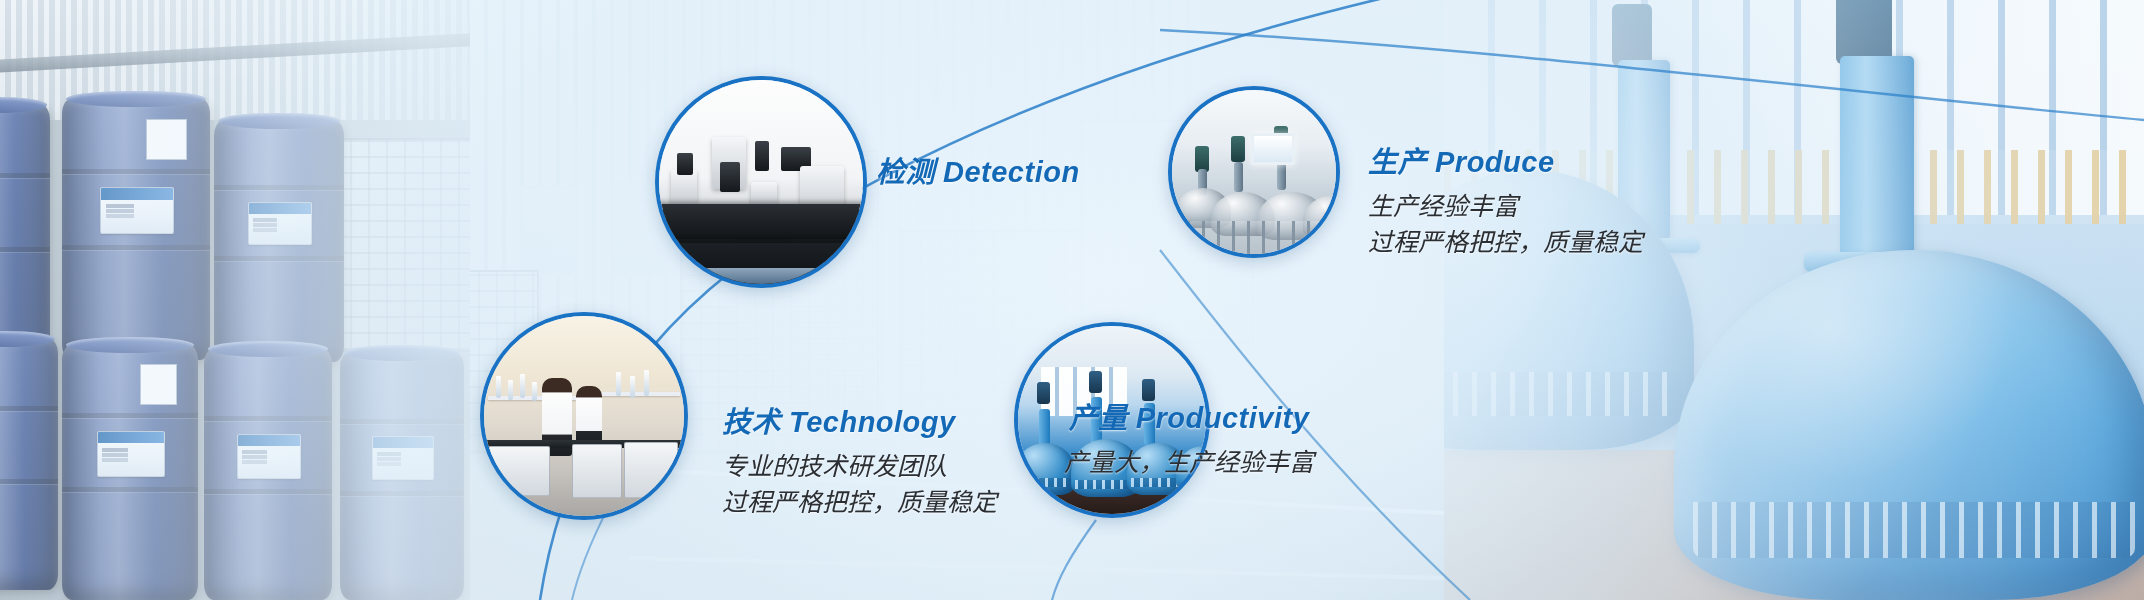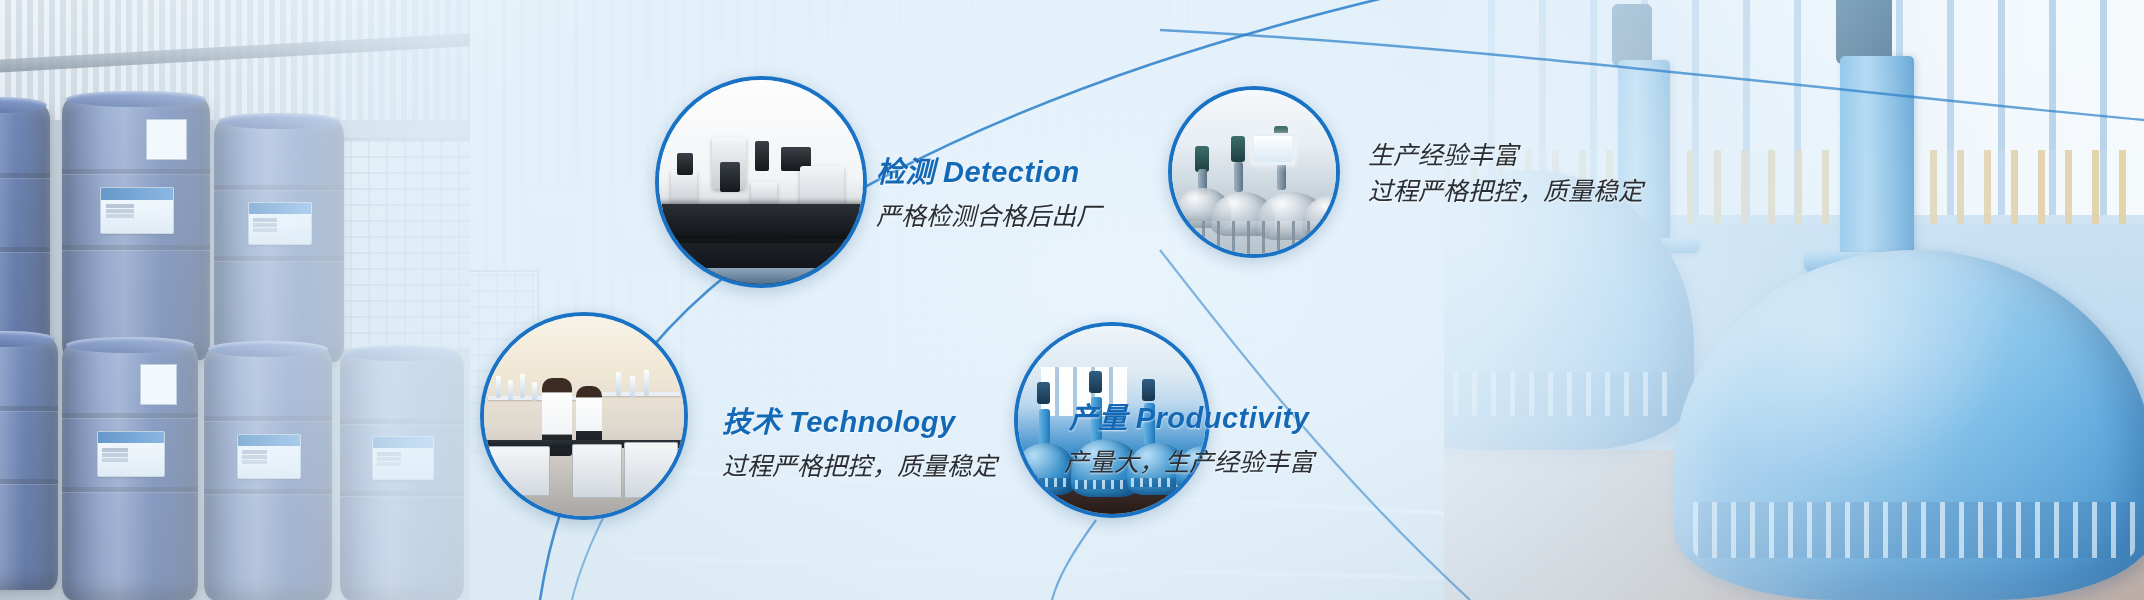--- a/index.html
+++ b/index.html
@@ -583,36 +583,39 @@
       </div>
       <div class="bl-motor" style="left:66%;top:28%;"></div>
       <div class="bl-shaft" style="left:67%;top:41%;height:42px;"></div>
       <div class="bl-vessel" style="left:58%;top:62%;width:62px;height:52px;">
         <div class="bl-bolts" style="left:6%;right:6%;bottom:14%;"></div>
       </div>
       <div class="bl-vessel" style="left:84%;top:64%;width:54px;height:46px;"></div>
     </div>
   </div>
 
-  <div class="text-block" style="left:876px;top:148px;">
+  <div class="text-block" style="left:876px;top:148px;text-align:center;">
     <div class="tb-heading">
       <span>检测</span><span class="en">Detection</span>
     </div>
-    <div class="tb-line">严格检测合格后出厂</div>
   </div>
 
   <div class="text-block" style="left:1368px;top:138px;">
+    <div class="tb-heading">
+      <span>生产</span><span class="en">Produce</span>
+    </div>
     <div class="tb-line">生产经验丰富</div>
     <div class="tb-line">过程严格把控，质量稳定</div>
   </div>
 
   <div class="text-block" style="left:722px;top:398px;">
     <div class="tb-heading">
       <span>技术</span><span class="en">Technology</span>
     </div>
+    <div class="tb-line">专业的技术研发团队</div>
     <div class="tb-line">过程严格把控，质量稳定</div>
   </div>
 
   <div class="text-block align-right" style="left:950px;top:394px;width:478px;">
     <div class="tb-heading">
       <span>产量</span><span class="en">Productivity</span>
     </div>
     <div class="tb-line">产量大，生产经验丰富</div>
   </div>
 

